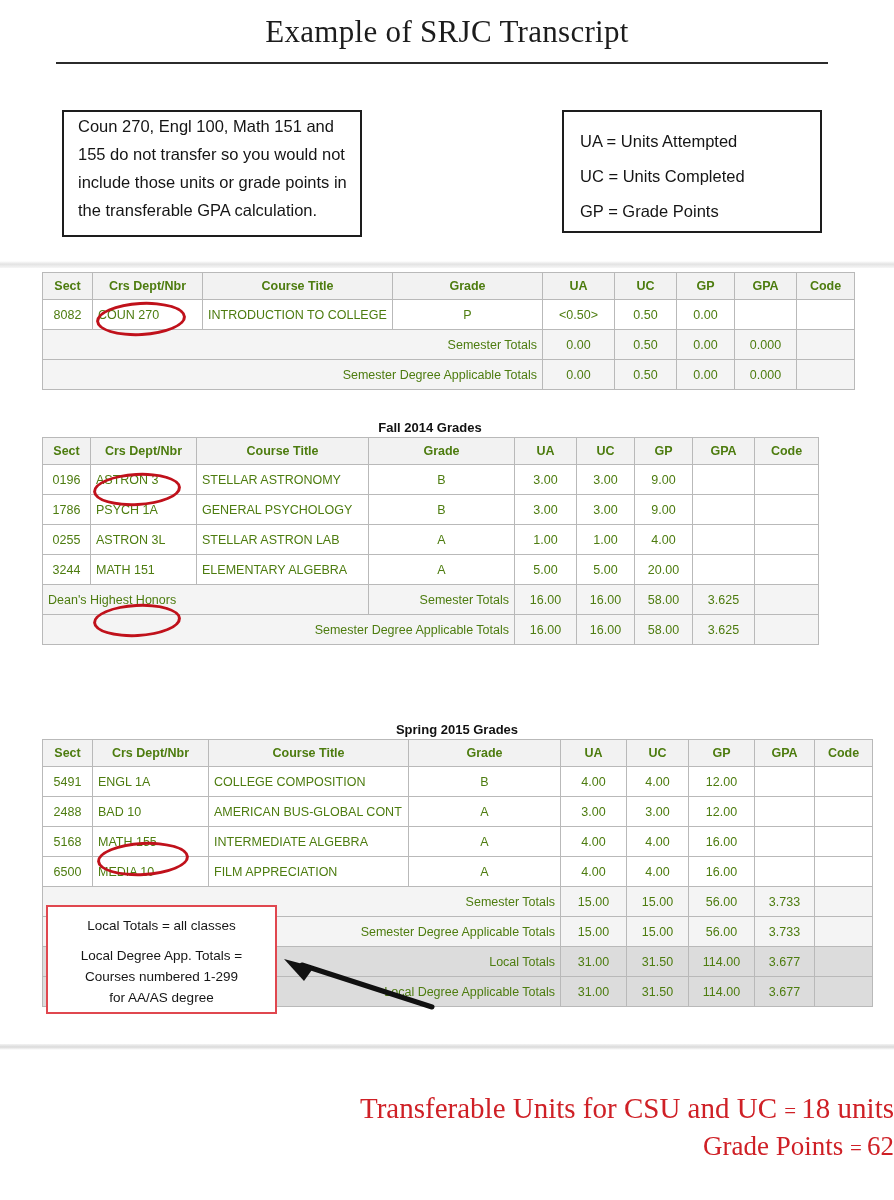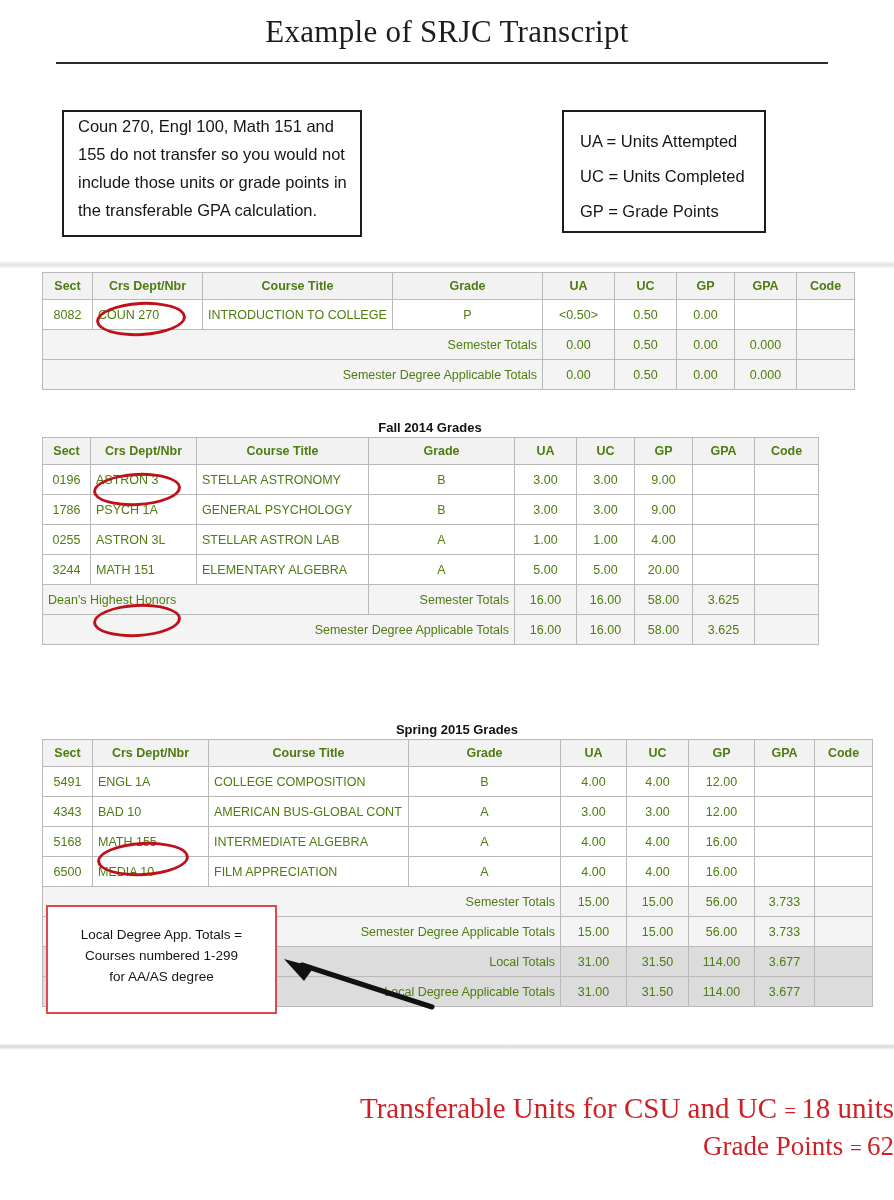--- a/index.html
+++ b/index.html
@@ -55,21 +55,21 @@
     padding: 0 0 0 14px;
   }
   #note-left .line {
     font-size: 16.5px;
     line-height: 28px;
     white-space: nowrap;
   }
   #note-right {
     left: 562px;
     top: 110px;
-    width: 204px;
+    width: 260px;
     height: 123px;
     padding: 12px 0 0 16px;
   }
   #note-right .line {
     font-size: 16.5px;
     line-height: 35px;
     white-space: nowrap;
   }
 
   
@@ -393,21 +393,21 @@
         <td class="c-left">ENGL 1A</td>
         <td class="c-left">COLLEGE COMPOSITION</td>
         <td class="c-center">B</td>
         <td class="num">4.00</td>
         <td class="num">4.00</td>
         <td class="num">12.00</td>
         <td class="num"></td>
         <td class="num"></td>
       </tr>
       <tr>
-        <td class="c-center">4343</td>
+        <td class="c-center">2488</td>
         <td class="c-left">BAD 10</td>
         <td class="c-left">AMERICAN BUS-GLOBAL CONT</td>
         <td class="c-center">A</td>
         <td class="num">3.00</td>
         <td class="num">3.00</td>
         <td class="num">12.00</td>
         <td class="num"></td>
         <td class="num"></td>
       </tr>
       <tr>
@@ -462,20 +462,21 @@
         <td class="num">31.50</td>
         <td class="num">114.00</td>
         <td class="num">3.677</td>
         <td class="num"></td>
       </tr>
     </tbody>
 </table>
 <div class="ellipse" style="left:97px; top:842px; width:86px; height:28px;"></div>
 
 <div id="local-note">
+  <div class="line">Local Totals = all classes</div>
   <div class="spacer"></div>
   <div class="line">Local Degree App. Totals =</div>
   <div class="line">Courses numbered 1-299</div>
   <div class="line">for AA/AS degree</div>
 </div>
 
 <svg id="arrow-svg" width="160" height="60" viewBox="0 0 160 60">
   <line x1="152" y1="52" x2="22" y2="10" stroke="#111111" stroke-width="5" stroke-linecap="round"></line>
   <polygon points="4,4 34,12 24,26" fill="#111111"></polygon>
 </svg>

